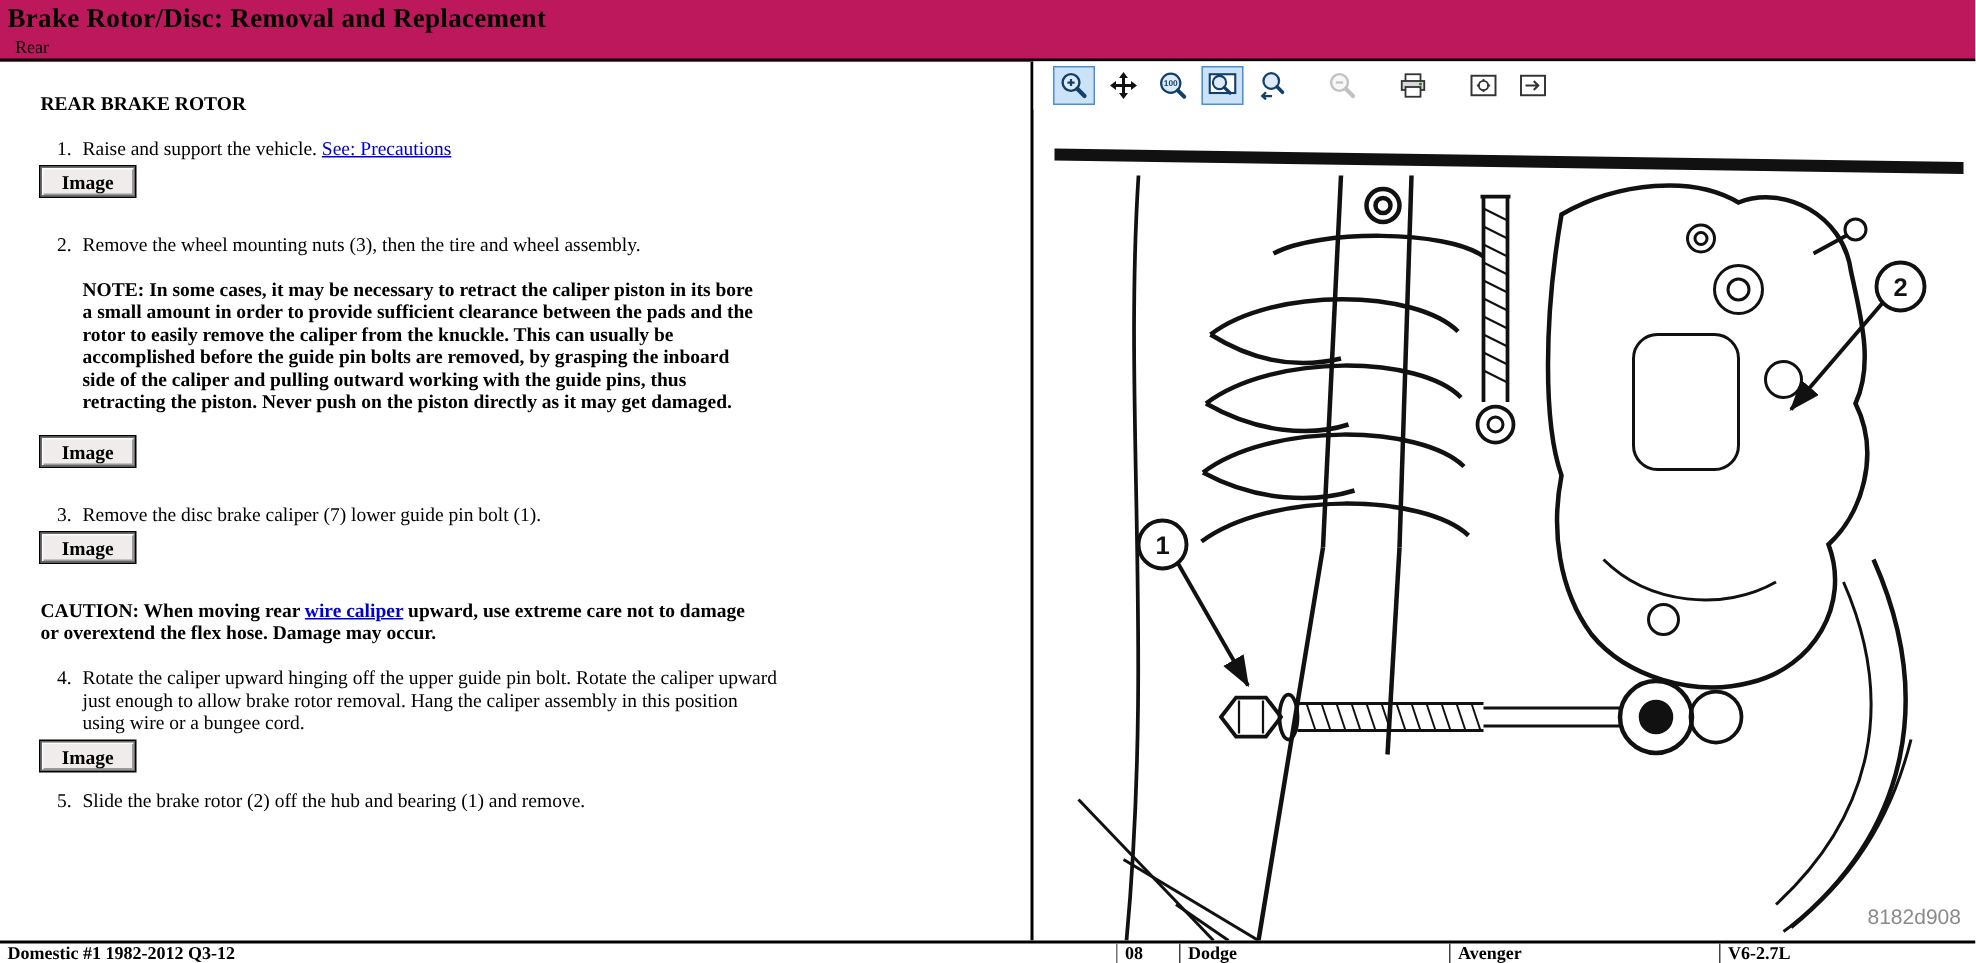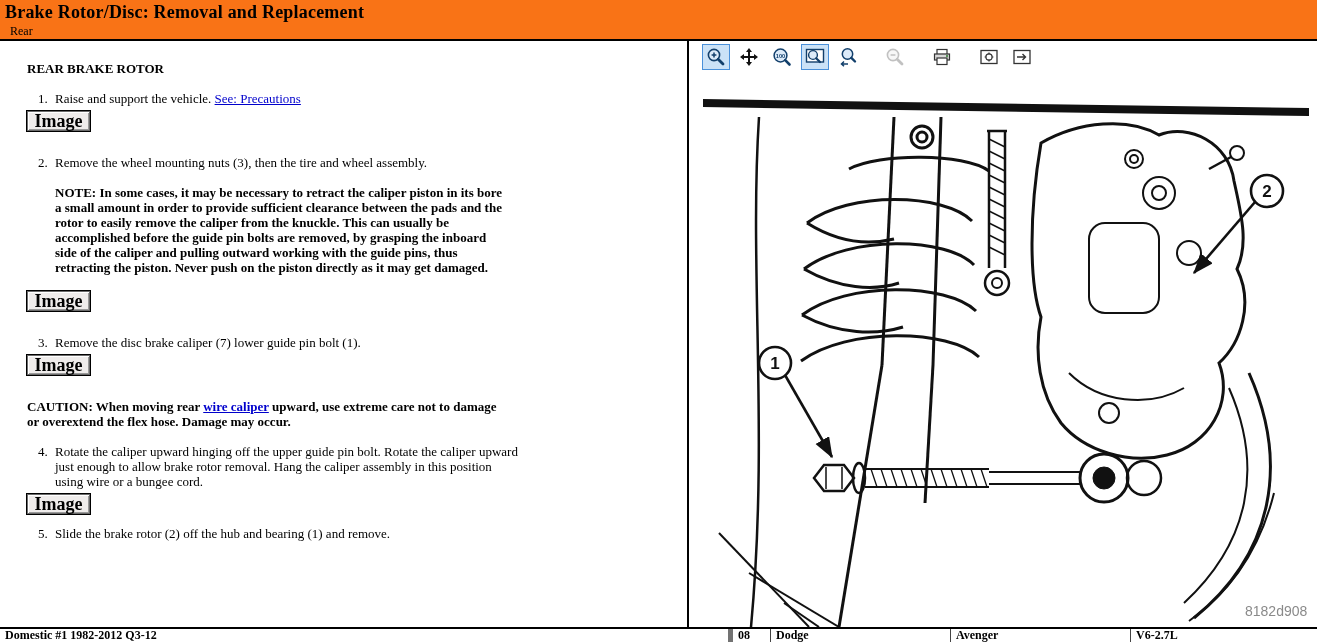--- a/index.html
+++ b/index.html
@@ -1,39 +1,39 @@
 <!DOCTYPE html>
 <html><head>
 <meta charset="utf-8">
 <style>
   * { box-sizing: border-box; margin: 0; padding: 0; }
   html,body { width:1317px; height:642px; overflow:hidden; background:#fff;
               font-family:"Liberation Serif", serif; color:#000; }
   .app { position:relative; width:1317px; height:642px; display:flex; flex-direction:column; }
 
   
-  .header { height:41px; border-bottom:2px solid #000; padding:2px 0 0 5px; background:#f97316; }
+  .header { height:41px; border-bottom:2px solid #000; padding:2px 0 0 5px; background:#be185d; }
   .header .title { font-size:18px; font-weight:bold; letter-spacing:.2px; }
   .header .subtitle { font-size:12px; padding-left:5px; margin-top:1px; }
 
   
   .main { flex:1; display:flex; min-height:0; }
 
   
   .doc-pane { width:687px; padding:20px 42px 0 27px; font-size:13px; line-height:15px; overflow:hidden; }
   .doc-heading { font-weight:bold; font-size:13px; margin-bottom:15px; }
   .note-inline { font-weight:bold; margin-bottom:15px; width:480px; }
   a.doclink { color:#0000cc; text-decoration:underline; cursor:pointer; }
   .step { display:flex; padding-left:11px; width:492px; margin-bottom:3px; }
   .step .num { width:17px; flex:none; }
   .step .stext { flex:1; }
   .mb15 { margin-bottom:15px; }
   .note-block { font-weight:bold; margin:0 0 14px 28px; width:452px; }
   .caution-block { font-weight:bold; margin-bottom:15px; width:482px; }
-  .img-btn { display:inline-block; font-family:"Liberation Serif", serif; font-size:18px; font-weight:bold;
+  .img-btn { display:inline-block; font-family:"Liberation Serif", serif; font-size:13px; font-weight:bold;
              width:63px; height:20px; background:#efeceb; color:#000; text-align:center;
              border:1px solid #6b6b6b; outline:1px solid #000;
              box-shadow: inset 1px 1px 0 #ffffff, inset -1px -1px 0 #9a9a9a;
              cursor:pointer; margin:2px 0 24px 0; line-height:17px; }
   .img-btn.last { margin-bottom:12px; }
 
   
   .viewer-pane { flex:1; border-left:2px solid #000; display:flex; flex-direction:column; background:#fff; min-width:0; }
   .toolbar { height:32px; display:flex; align-items:center; padding-left:13px; background:#fff; flex:none; }
   .tb { width:28px; height:26px; display:flex; align-items:center; justify-content:center;
@@ -41,21 +41,21 @@
   .tb.sel { background:#cbe2f7; border:1px solid #4a90d9; }
   .tb.disabled { opacity:.45; cursor:default; }
   .tb.gap { margin-left:14px; }
   .canvas { flex:1; position:relative; min-height:0; }
   .canvas svg.fig { position:absolute; inset:0; width:100%; height:100%; }
 
   
   .statusbar { height:15px; border-top:2px solid #000; display:flex; font-size:12px; line-height:13px; background:#fff; flex:none; }
   .statusbar .cell { padding-left:5px; overflow:hidden; white-space:nowrap;font-weight:bold; }
   .statusbar .c1 { width:728px; }
-  .statusbar .c2 { width:42px;  border-left:5px solid #737373; }
+  .statusbar .c2 { width:42px;  border-left:1px solid #737373;margin-left:16px; }
   .statusbar .c3 { width:180px; border-left:1px solid #444; }
   .statusbar .c4 { width:180px; border-left:1px solid #444; }
   .statusbar .c5 { flex:1;      border-left:1px solid #444; }
 </style>
 </head>
 <body>
 
 <div class="app">
 
   <div class="header">

